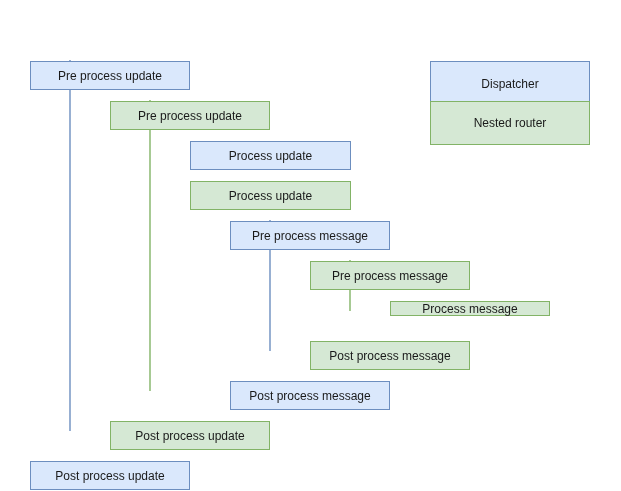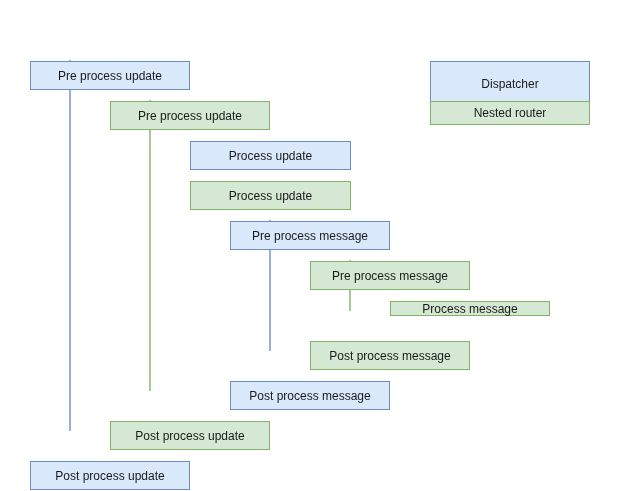--- a/index.html
+++ b/index.html
@@ -60,21 +60,21 @@
 
   <svg class="connector-layer" viewBox="0 0 621 491" width="621" height="491" xmlns="http://www.w3.org/2000/svg">
       <line x1="70" x2="70" y1="60" y2="431" stroke="#6c8ebf" stroke-width="1.4"></line>
       <line x1="150" x2="150" y1="100" y2="391" stroke="#82b366" stroke-width="1.4"></line>
       <line x1="270" x2="270" y1="220" y2="351" stroke="#6c8ebf" stroke-width="1.4"></line>
       <line x1="350" x2="350" y1="260" y2="311" stroke="#82b366" stroke-width="1.4"></line>
     </svg>
 
   <div id="legend-layer">
       <div class="node dispatcher" style="left: 430px; top: 31px; width: 160px; height: 45px;">Dispatcher</div>
-      <div class="node nested-router" style="left: 430px; top: 71px; width: 160px; height: 24px;">Nested router</div>
+      <div class="node nested-router" style="left: 430px; top: 71px; width: 160px; height: 44px;">Nested router</div>
     </div>
   <div id="nodes-layer">
       <div class="node dispatcher" style="left: 30px; top: 31px; width: 160px; height: 29px;">Pre process update</div>
       <div class="node nested-router" style="left: 110px; top: 71px; width: 160px; height: 29px;">Pre process update</div>
       <div class="node dispatcher" style="left: 190px; top: 111px; width: 161px; height: 29px;">Process update</div>
       <div class="node nested-router" style="left: 190px; top: 151px; width: 161px; height: 29px;">Process update</div>
       <div class="node dispatcher" style="left: 230px; top: 191px; width: 160px; height: 29px;">Pre process message</div>
       <div class="node nested-router" style="left: 310px; top: 231px; width: 160px; height: 29px;">Pre process message</div>
       <div class="node nested-router" style="left: 390px; top: 271px; width: 160px; height: 15px;">Process message</div>
       <div class="node nested-router" style="left: 310px; top: 311px; width: 160px; height: 29px;">Post process message</div>

